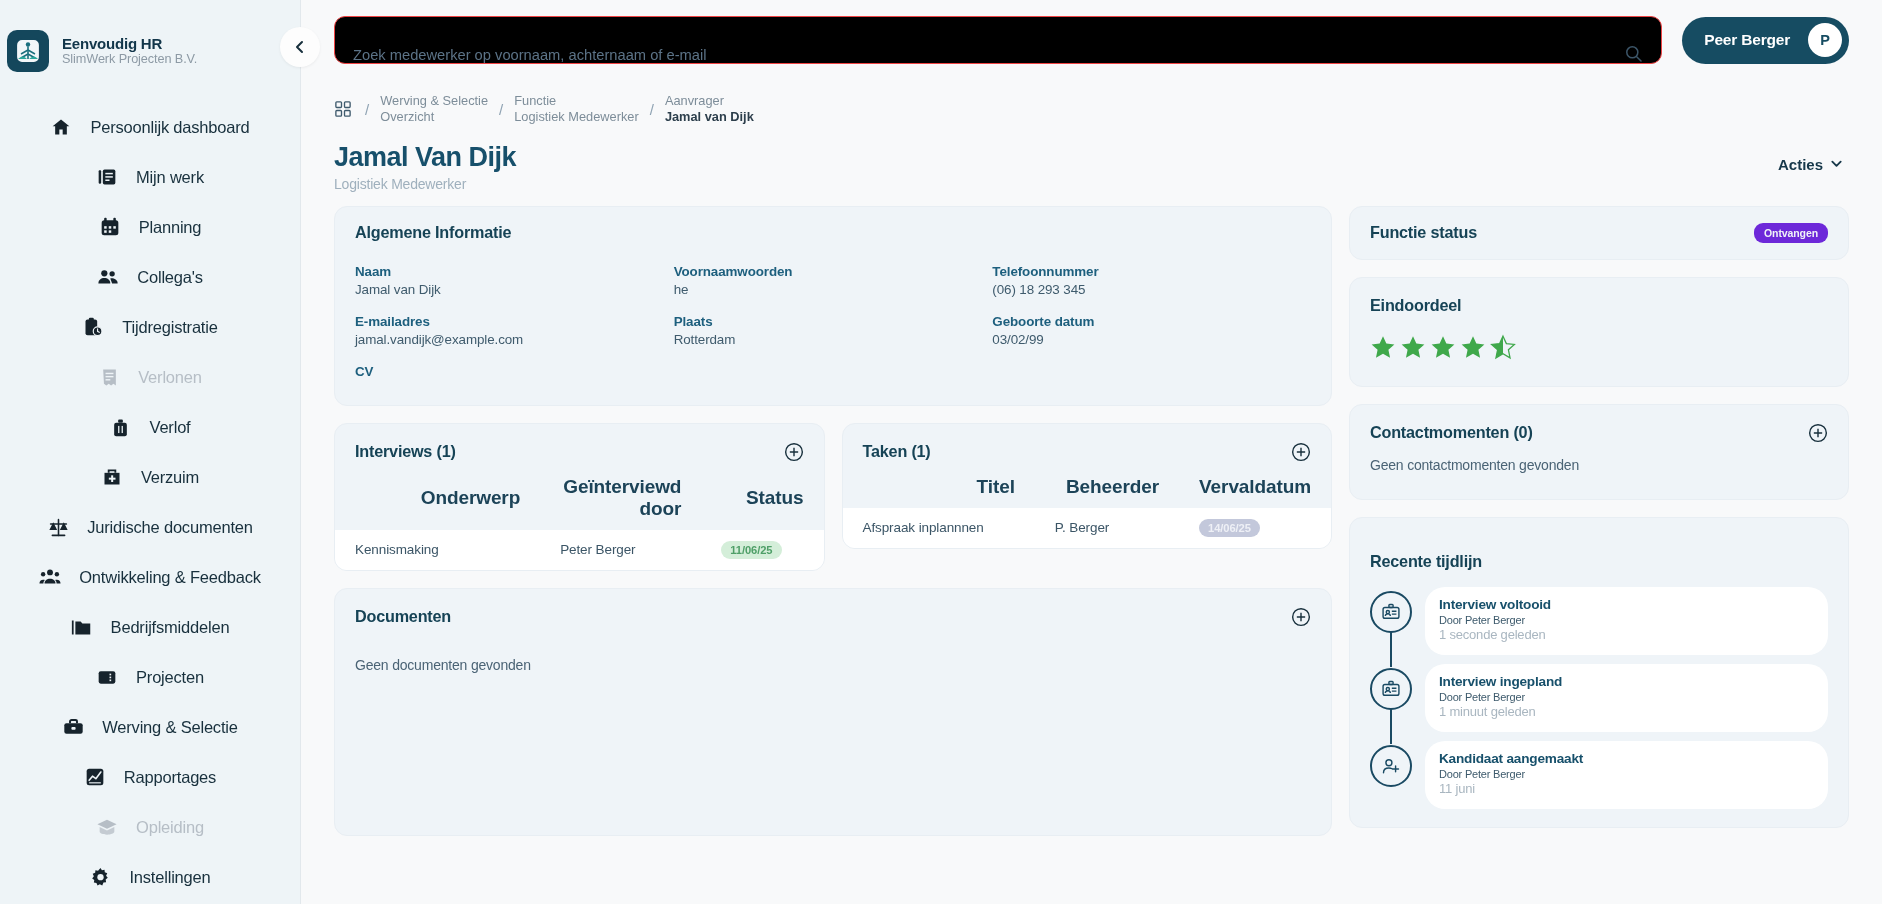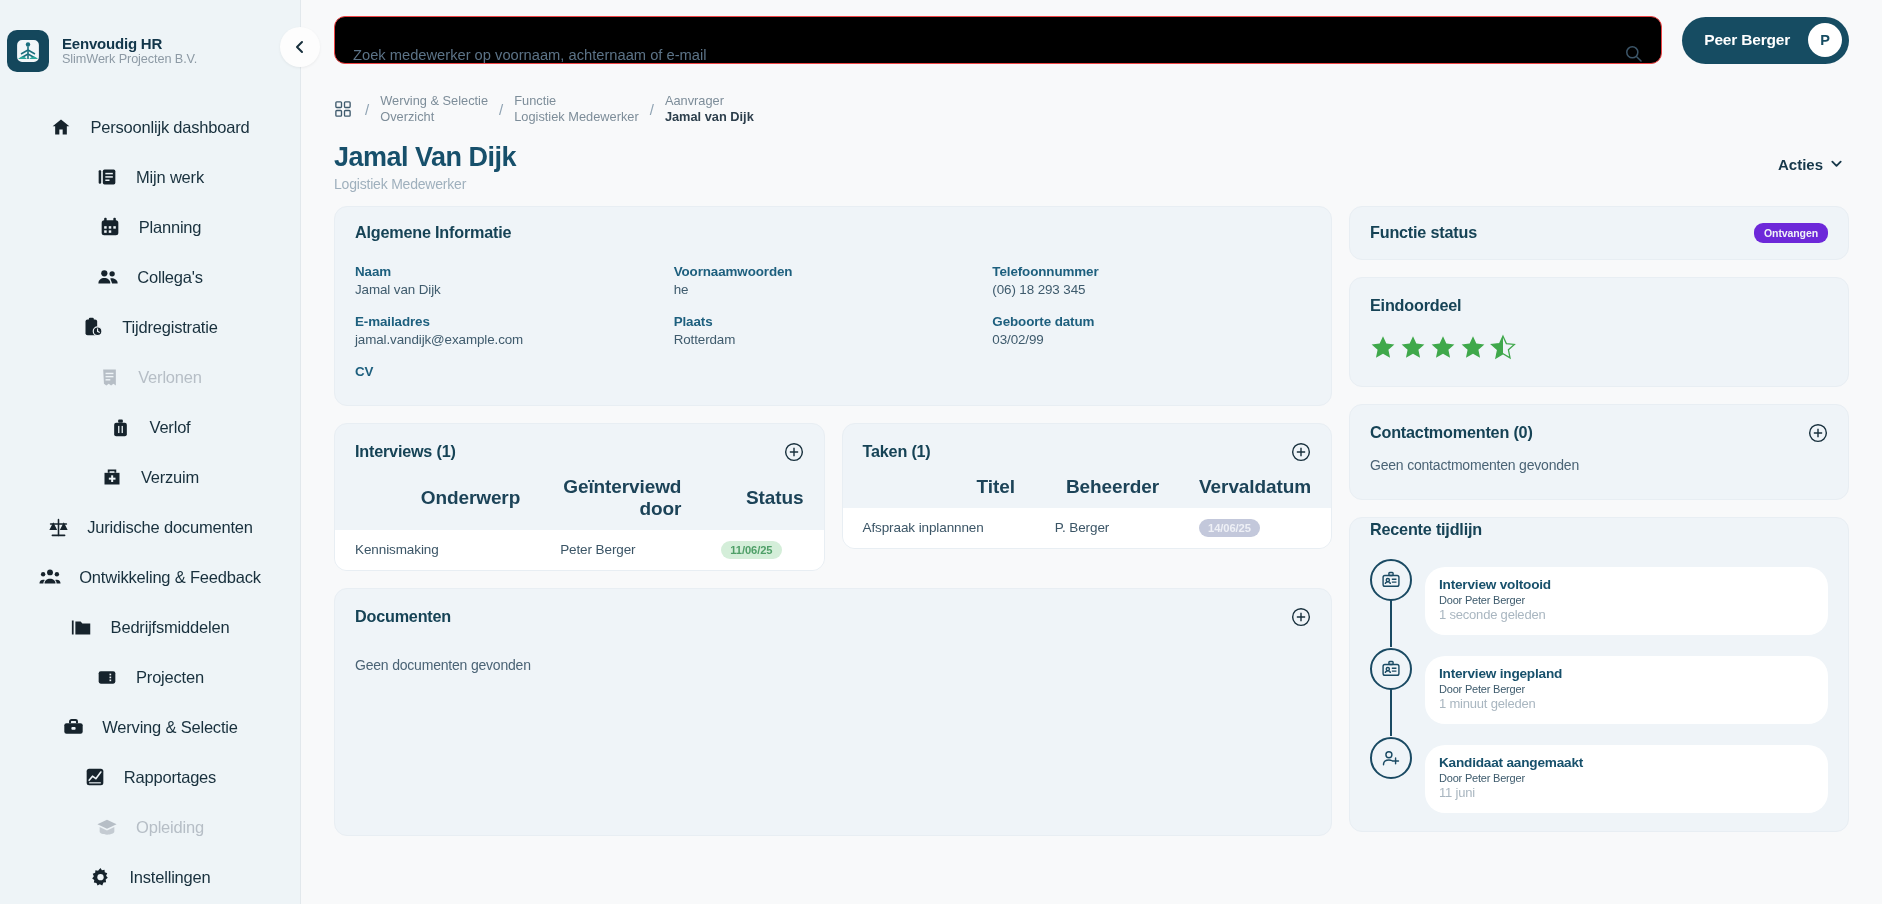--- a/index.html
+++ b/index.html
@@ -155,39 +155,39 @@
   }
   .pill.green { background: #d4eed9; color: #4f9f68; }
   .pill.grey { background: #c3c8db; color: #eef0f6; }
 
   .empty-text { font-size: 14px; color: #4a6375; padding: 0 20px 0 20px; letter-spacing: -0.2px; }
 
   .documenten-card { min-height: 248px; }
   .doc-body { padding: 16px 0 0 0; }
 
   
-  .tl-card { padding: 2px 20px 18px 20px; }
+  .tl-card { padding: 34px 20px 18px 20px; }
   .timeline { margin-top: 16px; position: relative; }
   .tl-item { display: flex; align-items: stretch; gap: 13px; position: relative; margin-bottom: 9px; }
   .tl-item:last-child { margin-bottom: 0; }
   .tl-rail { width: 42px; min-width: 42px; position: relative; display: flex; align-items: flex-start; justify-content: center; }
   .tl-dot {
     width: 42px; height: 42px; border-radius: 50%;
     border: 2px solid #1a4a63; background: #eff4f8;
     display: flex; align-items: center; justify-content: center;
     position: relative; z-index: 2; color: #1a4a63; margin-top: 4px;
   }
   .tl-line {
     position: absolute; left: 50%; transform: translateX(-50%);
     top: 44px; bottom: -12px; width: 2px; background: #1a4a63; z-index: 1;
   }
   .tl-item:last-child .tl-line { display: none; }
   .tl-body {
     flex: 1; background: #ffffff; border-radius: 20px;
-    padding: 9px 14px 11px 14px; line-height: 1.28; margin-top: 12px;
+    padding: 9px 14px 11px 14px; line-height: 1.28;
   }
   .tl-title { font-size: 13.6px; font-weight: bold; color: #17506b; letter-spacing: -0.2px; }
   .tl-by { font-size: 11px; color: #3d5a6c; letter-spacing: -0.2px; }
   .tl-when { font-size: 13px; color: #a9b6c0; letter-spacing: -0.2px; }
 </style>
 </head>
 <body>
 
 <div class="app">
 

